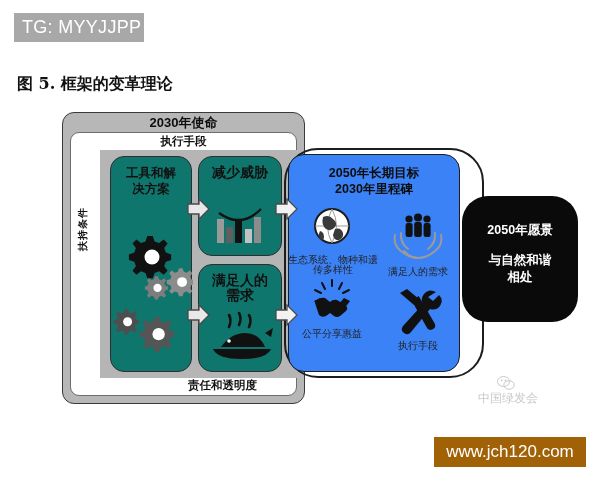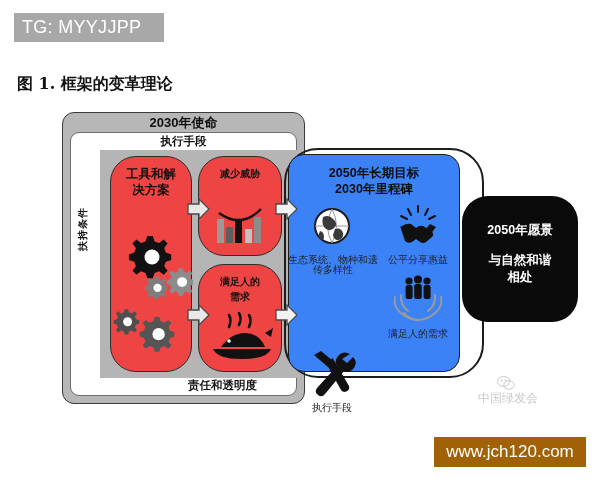--- a/index.html
+++ b/index.html
@@ -10,21 +10,21 @@
     width: 600px; height: 480px;
     position: relative;
     overflow: hidden;
     font-family: "Liberation Sans", "DejaVu Sans", sans-serif;
   }
 
   
   #tg-badge {
     position: absolute;
     left: 14px; top: 13px;
-    width: 150px; height: 29px;
+    width: 130px; height: 29px;
     background: #a8a8a8;
     color: #ffffff;
     font-size: 18px;
     line-height: 29px;
     padding-left: 8px;
     box-sizing: border-box;
     letter-spacing: 0.3px;
     white-space: nowrap;
   }
 
@@ -120,34 +120,35 @@
     position: absolute;
     left: 100px; top: 150px;
     width: 197px; height: 228px;
     background: #b5b5b5;
     box-sizing: border-box;
   }
 
   
   .box {
     position: absolute;
-    background: #ef4444;
+    background: #0f766e;
     border: 1.6px solid #2e2e2e;
-    border-radius: 26px;
-    box-sizing: border-box;
+    border-radius: 14px;
+    box-sizing: border-box;
+    font-family: Liberation Mono, monospace;
   }
   .box-title {
     text-align: center;
     font-size: 12.5px;
     font-weight: bold;
     color: #111;
     line-height: 16px;
     margin-top: 9px;
   }
-  .box-title.sm { font-size: 10px; line-height: 15px; }
+  .box-title.sm { font-size: 14px; line-height: 15px; }
 
   #box-tools   { left: 110px; top: 156px;  width: 82px;  height: 216px; }
   #box-threats { left: 198px; top: 156px;  width: 84px;  height: 100px; }
   #box-needs   { left: 198px; top: 264px;  width: 84px;  height: 108px; }
 
   
   #box-goals {
     position: absolute;
     left: 288px; top: 154px;
     width: 172px; height: 218px;
@@ -244,21 +245,21 @@
     white-space: nowrap;
   }
 
   .clearfix::after { content: ""; display: block; clear: both; }
 </style>
 </head>
 <body>
 
 <div id="tg-badge">TG: MYYJJPP</div>
 
-<div id="fig-caption">图 1. 框架的变革理论</div>
+<div id="fig-caption">图 5. 框架的变革理论</div>
 
 <div id="diagram">
 
   <div class="outer-frame"></div>
   <div class="mission-title">2030年使命</div>
 
   <div class="inner-white"></div>
   <div class="means-title">执行手段</div>
   <div class="accountability-title">责任和透明度</div>
   <div class="vertical-label">扶持条件</div>
@@ -339,32 +340,20 @@
           <circle cx="23" cy="23" r="17" fill="#fff" stroke="#1d1d1d" stroke-width="2"></circle>
           <path d="M6 23 h34 M23 6 q9 17 0 34 M23 6 q-9 17 0 34" stroke="#9a9a9a" stroke-width="1" fill="none"></path>
           <path d="M14 14 q6 -3 10 2 q5 4 2 8 q-4 5 -9 2 q-5 -4 -3 -12z" fill="#3a3a3a"></path>
           <path d="M26 26 q6 -2 8 4 q1 5 -4 7 q-5 1 -6 -5z" fill="#3a3a3a"></path>
           <path d="M11 28 q4 1 4 6 q0 3 -3 3 q-4 -3 -1 -9z" fill="#3a3a3a"></path>
         </svg>
         <div class="goal-cap wide">
           <span>生态系统、物种和遗</span><br>
           <span>传多样性</span>
         </div>
-      </div>
-
-      <div class="goal-cell">
-        <svg width="46" height="46" viewBox="0 0 46 46">
-          <g stroke="#111" stroke-width="2" stroke-linecap="round" fill="none">
-            <path d="M23 3 v6 M13 6 l3 6 M33 6 l-3 6 M6 13 l6 3 M40 13 l-6 3"></path>
-          </g>
-          <path d="M6 26 q4 -6 10 -5 l5 4 q3 -3 7 -2 l8 5 q4 3 1 6 l-6 5 q-3 2 -6 0 l-4 -3 -4 3 q-4 2 -7 -1z" fill="#111"></path>
-          <path d="M5 24 l6 -3 6 7 -6 4z" fill="#111"></path>
-          <path d="M41 24 l-6 -3 -6 7 6 4z" fill="#111"></path>
-        </svg>
-        <div class="goal-cap">公平分享惠益</div>
       </div>
 
       <div class="goal-cell" style="margin-top:10px">
         <svg width="54" height="48" viewBox="0 0 54 48">
           <g fill="#111">
             <circle cx="18" cy="6" r="3.6"></circle>
               <rect x="14.6" y="10" width="7" height="14" rx="2.2"></rect>
             <circle cx="27" cy="4.6" r="4"></circle>
               <rect x="23.2" y="9" width="7.6" height="15" rx="2.3"></rect>
             <circle cx="36" cy="6" r="3.6"></circle>
@@ -374,20 +363,32 @@
             <path d="M4 22 q-2 10 6 16 q8 7 17 7"></path>
             <path d="M10 20 q-1 10 7 16"></path>
             <path d="M50 22 q2 10 -6 16 q-8 7 -17 7"></path>
             <path d="M44 20 q1 10 -7 16"></path>
             <path d="M27 45 q-8 0 -14 -7"></path>
           </g>
         </svg>
         <div class="goal-cap">满足人的需求</div>
       </div>
 
+      <div class="goal-cell">
+        <svg width="46" height="46" viewBox="0 0 46 46">
+          <g stroke="#111" stroke-width="2" stroke-linecap="round" fill="none">
+            <path d="M23 3 v6 M13 6 l3 6 M33 6 l-3 6 M6 13 l6 3 M40 13 l-6 3"></path>
+          </g>
+          <path d="M6 26 q4 -6 10 -5 l5 4 q3 -3 7 -2 l8 5 q4 3 1 6 l-6 5 q-3 2 -6 0 l-4 -3 -4 3 q-4 2 -7 -1z" fill="#111"></path>
+          <path d="M5 24 l6 -3 6 7 -6 4z" fill="#111"></path>
+          <path d="M41 24 l-6 -3 -6 7 6 4z" fill="#111"></path>
+        </svg>
+        <div class="goal-cap">公平分享惠益</div>
+      </div>
+
       <div class="goal-cell" style="margin-top:10px">
         <svg width="50" height="48" viewBox="0 0 50 48">
           <g fill="#111">
             <path d="M7 6 l7 -4 12 10 -5 6z"></path>
             <path d="M18 15 l6 -6 19 26 q2 4 -2 6 q-4 2 -6 -2z" transform="rotate(6 25 25)"></path>
             <path d="M43 5 q-7 -4 -12 2 q-4 5 -1 10 l-20 22 q-3 4 1 7 q4 3 7 -1 l19 -23 q6 2 10 -3 q4 -6 -1 -11 l-6 6 -5 -4z"></path>
           </g>
         </svg>
         <div class="goal-cap">执行手段</div>
       </div>

